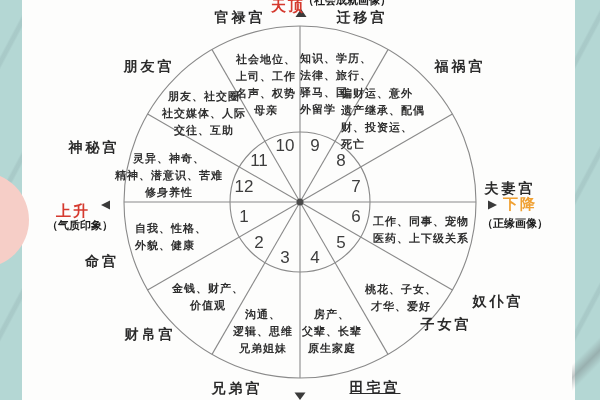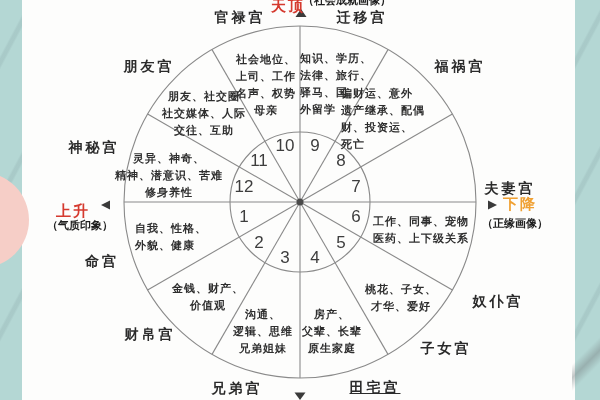--- a/index.html
+++ b/index.html
@@ -33,21 +33,21 @@
   .n3{left:285px;top:258px;}  .n4{left:315px;top:258px;}
   .n5{left:341px;top:243px;}  .n6{left:356px;top:217px;}
   .n7{left:356px;top:187px;}  .n8{left:341px;top:161px;}
   .n9{left:315px;top:146px;}  .n10{left:285px;top:146px;}
   .n11{left:259px;top:161px;} .n12{left:244px;top:187px;}
 
   .palace{position:absolute;transform:translate(-50%,-50%);font-size:14px;font-weight:bold;
     letter-spacing:3px;color:#2b2b2b;white-space:nowrap;}
   .p1{left:102px;top:262px;}  .p2{left:150px;top:335px;}
   .p3{left:237px;top:389px;}  .p4{left:375px;top:388px;text-decoration:underline;}
-  .p5{left:446px;top:349px;}  .p6{left:498px;top:261px;margin-top:41px;}
+  .p5{left:446px;top:325px;}  .p6{left:498px;top:261px;margin-top:41px;}
   .p7{left:510px;top:153px;margin-top:36px;}  .p8{left:460px;top:67px;}
   .p9{left:362px;top:18px;}   .p10{left:240px;top:18px;}
   .p11{left:149px;top:67px;}  .p12{left:94px;top:148px;}
 
   .axis{position:absolute;transform:translate(-50%,-50%);font-weight:bold;white-space:nowrap;}
   .axis-main{font-size:15px;letter-spacing:2px;}
   .axis-sub{font-size:11px;color:#1f1f1f;}
   .red{color:#d53a2f;margin-top:8px;}
   .orange{color:#f0a032;}
   .asc-label{left:73px;top:203px;}   .asc-sub{left:80px;top:225px;}

